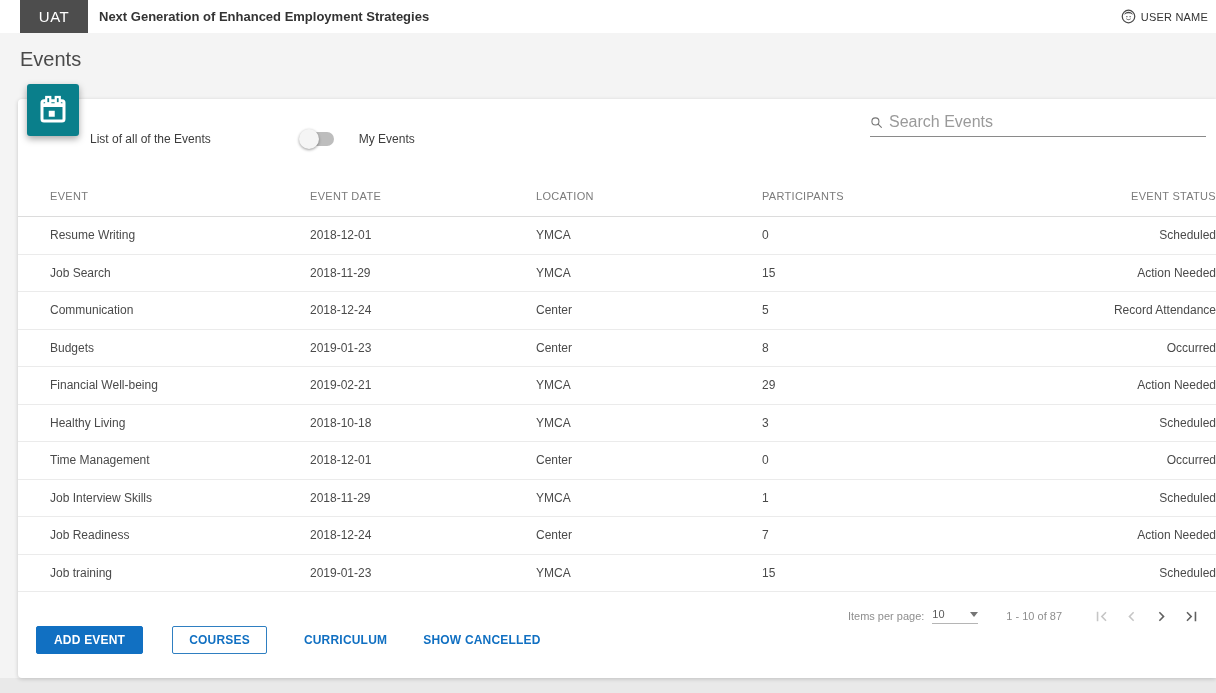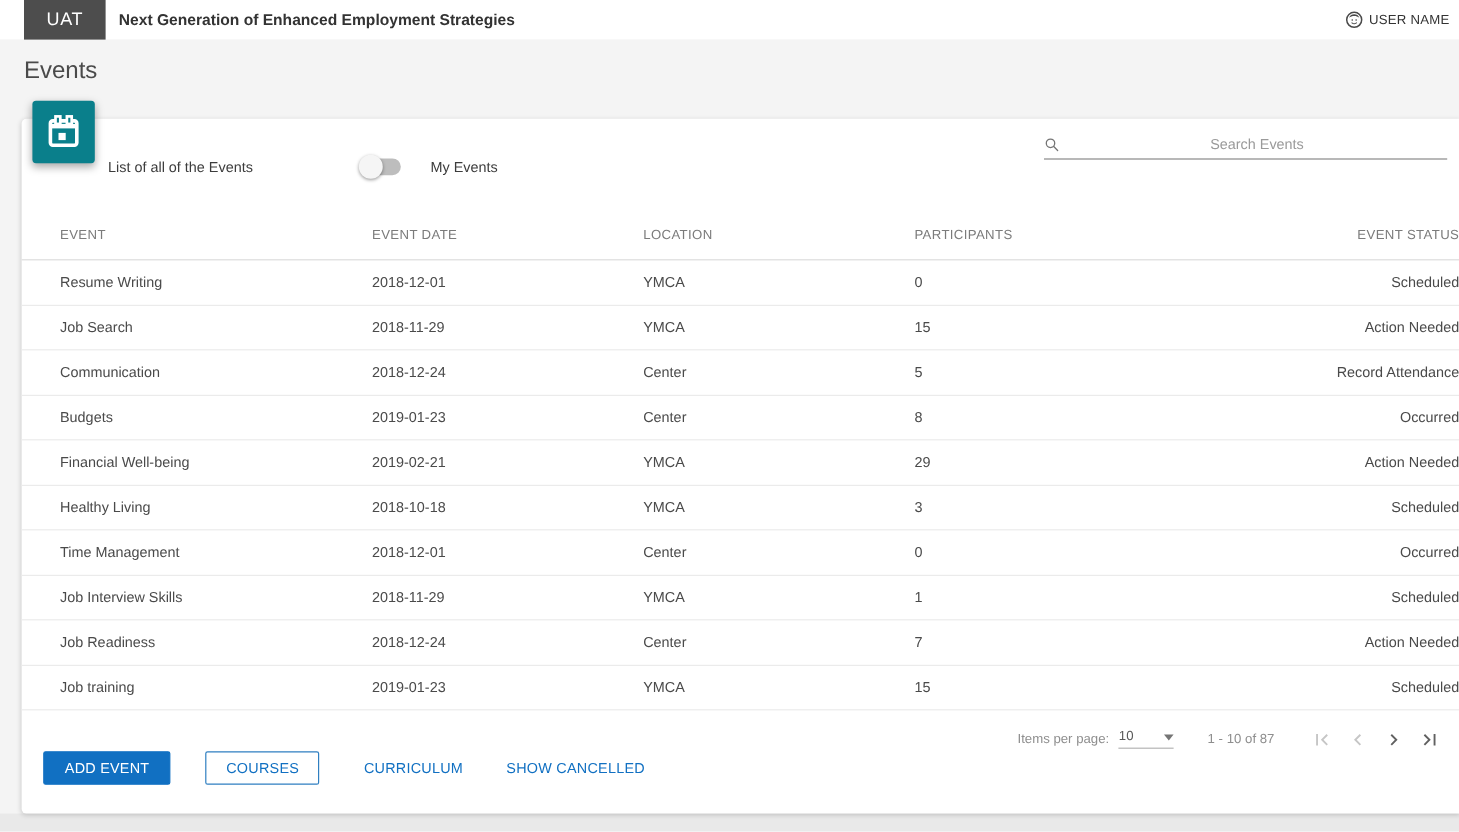--- a/index.html
+++ b/index.html
@@ -55,41 +55,41 @@
   }
   .toggle-label { font-size:12px; color:#3c3c3c; }
   .search {
     position:absolute; right:10px; top:14px; width:336px;
     display:flex; align-items:center; gap:6px;
     border-bottom:1px solid #8a8a8a; padding-bottom:5px;
   }
   .search svg { width:13px; height:13px; flex:0 0 auto; }
   .search input {
     border:none; outline:none; background:transparent; width:100%;
-    font-family:inherit; font-size:12px; color:#444;text-align:center;
+    font-family:inherit; font-size:16px; color:#444;
   }
   .search input::placeholder { color:#9a9a9a; }
 
   
   .grid-row {
     display:grid;
     grid-template-columns:260px 226px 226px 148px auto;
     padding-left:32px; align-items:center;
   }
   .thead { height:41px; margin-top:11px; border-bottom:1px solid #dcdcdc; }
   .thead .th { font-size:11px; color:#7b7b7b; letter-spacing:.3px; }
   .trow { height:37.5px; border-bottom:1px solid #ebebeb; font-size:12px; color:#4a4a4a; cursor:pointer; }
   .td-part, .th-part { text-align:left; }
   .td-status, .th-status { padding-left:111px;text-align:right; }
 
   
   .footer { position:relative; height:86px; }
   .actions { position:absolute; left:18px; top:34px; display:flex; align-items:center; }
   .btn {
-    font-family:inherit; font-size:12px; font-weight:400; letter-spacing:.2px;
+    font-family:inherit; font-size:12px; font-weight:700; letter-spacing:.2px;
     height:28px; border-radius:2px; cursor:pointer; background:transparent; border:none;
   }
   .btn-primary { background:#1170c2; color:#fff; border:1px solid #1170c2; padding:0 17px; margin-right:29px; }
   .btn-outlined { background:#fff; color:#1170c2; border:1px solid #2f7fc1; padding:0 16px; margin-right:29px; }
   .btn-text { color:#1170c2; padding:0 8px; margin-right:20px; }
 
   .paginator {
     position:absolute; right:10px; top:8px; height:32px;
     display:flex; align-items:center; font-size:11px; color:#8e8e8e;
   }

